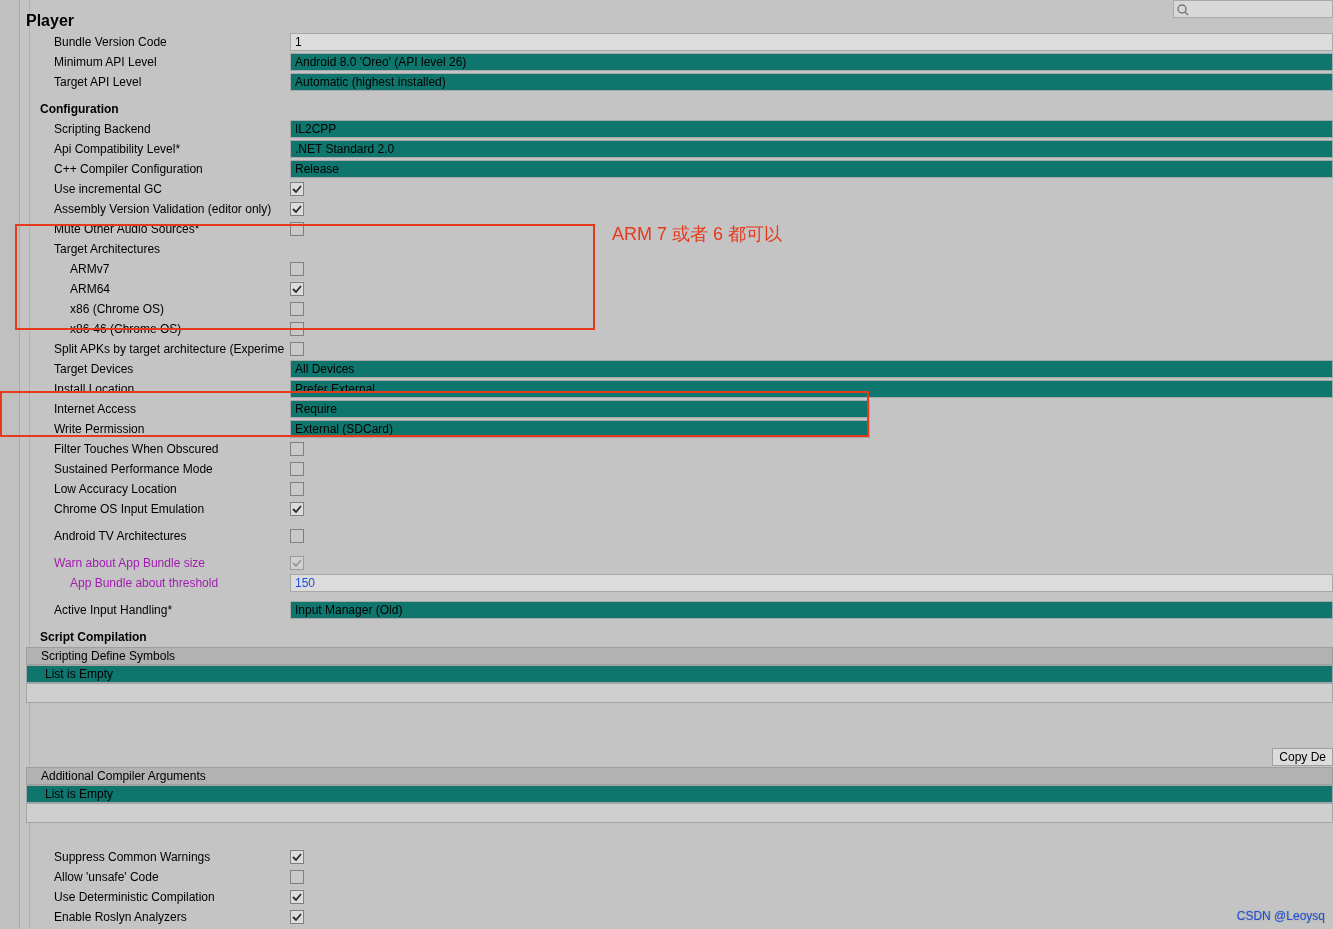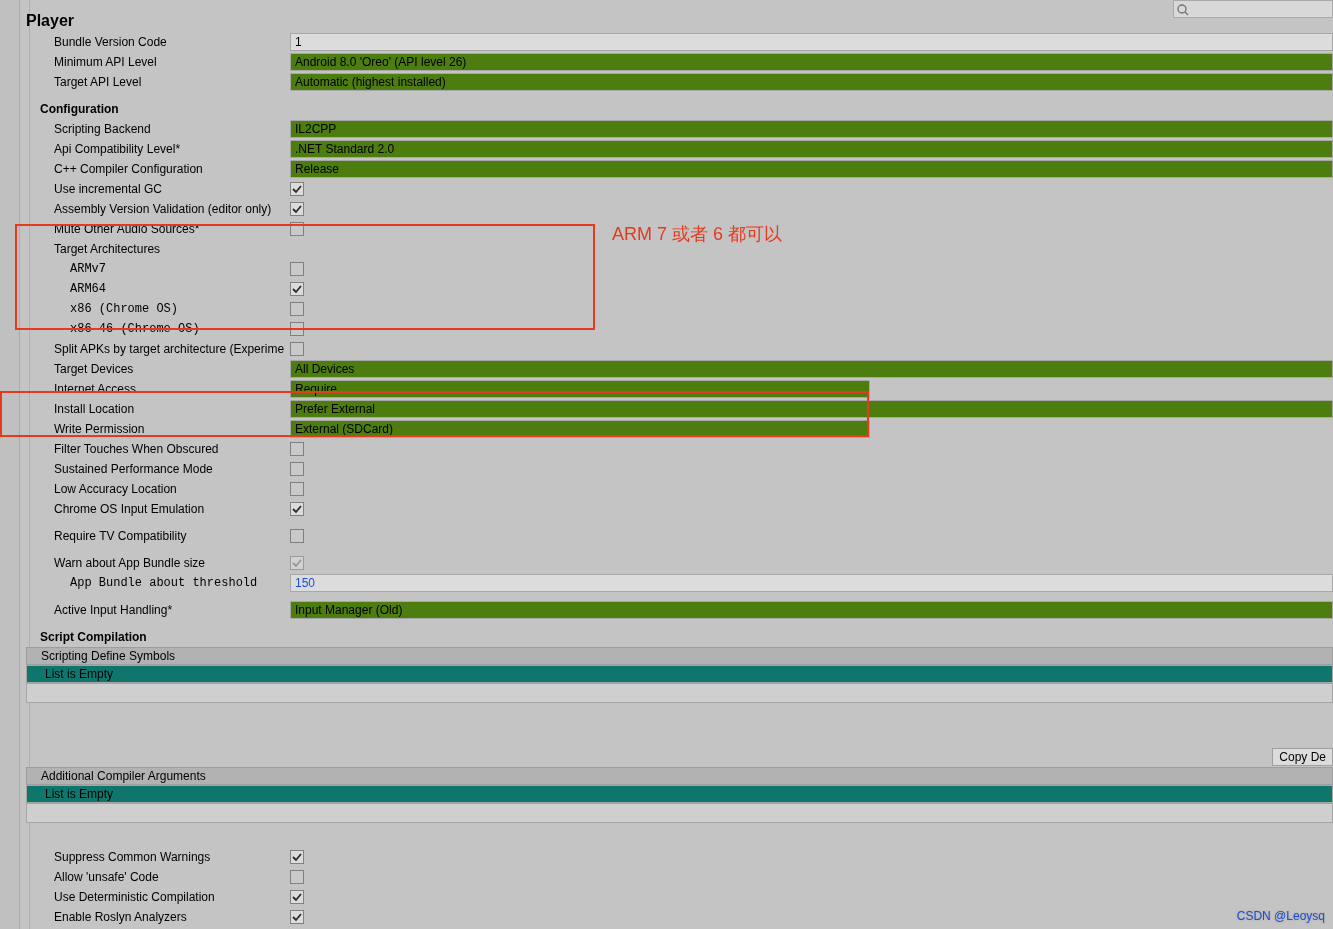--- a/index.html
+++ b/index.html
@@ -32,33 +32,33 @@
   }
   .content {
     position:absolute; left:26px; top:32px; right:0;
   }
   .row {
     display:flex; align-items:center; height:20px; position:relative;
   }
   .label {
     width:264px; padding-left:28px; white-space:nowrap; overflow:hidden;
   }
-  .label.sub { padding-left:44px;font-family:Liberation Mono, monospace; }
+  .label.sub { padding-left:44px; }
   .label.section { padding-left:14px; font-weight:bold; }
-  .label.disabled { color:#000000; }
+  .label.disabled { color:#a21caf; }
   .field-area { flex:1; }
   .textfield {
     height:18px; line-height:16px; width:100%;
     background:#dcdcdc; border:1px solid #a8a8a8;
     padding-left:4px; font-size:12px; color:#000;
   }
   .textfield.disabled { color:#1d4ed8; }
   .dropdown {
     height:18px; line-height:16px;
-    background:#4d7c0f; border:1px solid #a8a8a8;
+    background:#0f766e; border:1px solid #a8a8a8;
     padding-left:4px; font-size:12px; color:#000;
   }
   .checkbox {
     width:14px; height:14px; border:1px solid #808080;
     background:#c9c9c9; display:inline-block; margin-top:2px; position:relative;
   }
   .checkbox.checked svg { position:absolute; left:0; top:0; }
   .checkbox.checked { background:#dcdcdc; }
   .checkbox.disabled { opacity:0.6; }
   .gap { height:7px; }
@@ -192,32 +192,32 @@
     <div class="label">Split APKs by target architecture (Experime</div>
     <div class="field-area"><span class="checkbox"></span></div>
   </div>
   <div class="row">
     <div class="label">Target Devices</div>
     <div class="field-area">
         <div class="dropdown">All Devices</div>
       </div>
   </div>
   <div class="row">
+    <div class="label">Install Location</div>
+    <div class="field-area">
+        <div class="dropdown">Prefer External</div>
+      </div>
+  </div>
+  <div class="row">
     <div class="label">Internet Access</div>
     <div class="field-area">
         <div class="dropdown" style="width:580px;">Require</div>
       </div>
   </div>
   <div class="row">
-    <div class="label">Install Location</div>
-    <div class="field-area">
-        <div class="dropdown">Prefer External</div>
-      </div>
-  </div>
-  <div class="row">
     <div class="label">Write Permission</div>
     <div class="field-area">
         <div class="dropdown" style="width:580px;">External (SDCard)</div>
       </div>
   </div>
   <div class="row">
     <div class="label">Filter Touches When Obscured</div>
     <div class="field-area"><span class="checkbox"></span></div>
   </div>
   <div class="row">
@@ -229,21 +229,21 @@
     <div class="field-area"><span class="checkbox"></span></div>
   </div>
   <div class="row">
     <div class="label">Chrome OS Input Emulation</div>
     <div class="field-area"><span class="checkbox checked"><svg width="12" height="12">
             <path d="M2 6 L5 9 L10 3" stroke="#2a2a2a" stroke-width="1.8" fill="none"></path>
           </svg></span></div>
   </div>
   <div class="gap"></div>
   <div class="row">
-    <div class="label">Require TV Compatibility</div>
+    <div class="label">Android TV Architectures</div>
     <div class="field-area"><span class="checkbox"></span></div>
   </div>
   <div class="gap"></div>
   <div class="row">
     <div class="label disabled">Warn about App Bundle size</div>
     <div class="field-area"><span class="checkbox checked disabled"><svg width="12" height="12">
             <path d="M2 6 L5 9 L10 3" stroke="#7a7a7a" stroke-width="1.8" fill="none"></path>
           </svg></span></div>
   </div>
   <div class="row">

